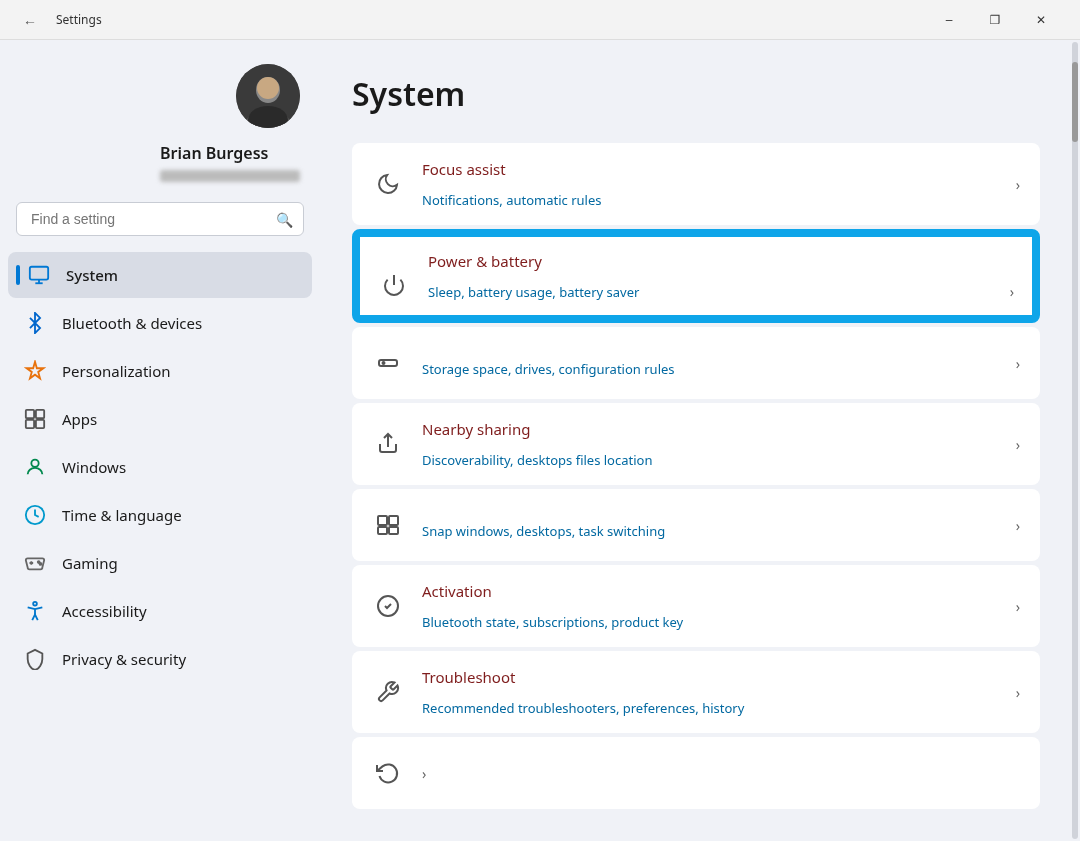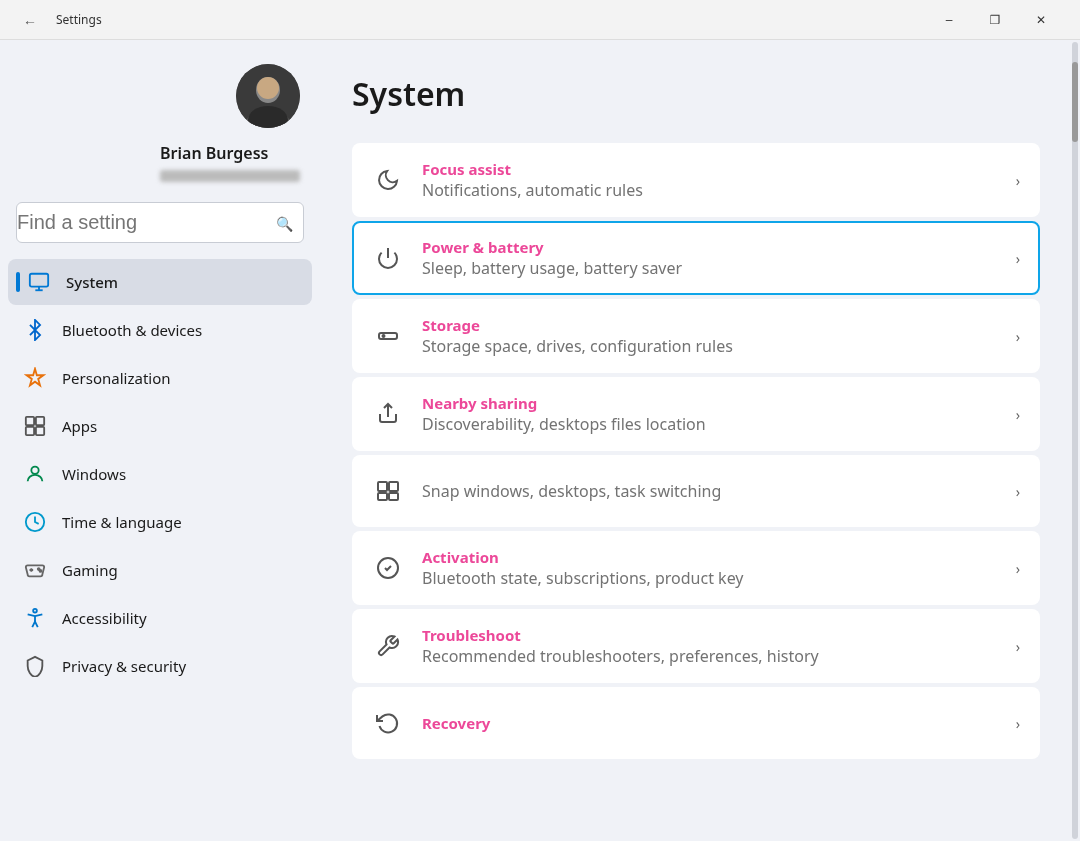--- a/index.html
+++ b/index.html
@@ -102,25 +102,25 @@
       border-radius: 3px;
       margin-top: 6px;
       filter: blur(2px);
     }
     .search-box {
       margin: 0 8px 16px 8px;
       position: relative;
     }
     .search-input {
       width: 100%;
-      padding: 8px 36px 8px 0;
+      padding: 8px 36px 8px 14px;
       border-radius: 6px;
       border: 1px solid #c8ccd4;
       background: white;
-      font-size: 20px;
+      font-size: 14px;
       color: #555;
       outline: none;
     }
     .search-icon-wrap {
       position: absolute;
       right: 10px;
       top: 50%;
       transform: translateY(-50%);
       color: #666;
       font-size: 14px;
@@ -182,43 +182,44 @@
       background: white;
       border-radius: 8px;
       padding: 14px 18px;
       cursor: pointer;
       gap: 18px;
       min-height: 72px;
       border: 2px solid transparent;
       transition: background 0.1s;
     }
     .setting-item.highlighted {
-      border: 2px solid #0ea5e9;
+      border: 8px solid #0ea5e9;
       background: white;
+      align-items: flex-end;
     }
     .setting-icon {
       width: 32px;
       height: 32px;
       display: flex;
       align-items: center;
       justify-content: center;
       flex-shrink: 0;
       font-size: 20px;
       color: #444;
     }
     .setting-text { flex: 1; }
     .setting-title {
       font-size: 15px;
-      font-weight: 700;
-      color: #ec4899;
+      font-weight: 400;
+      color: #7f1d1d;
     }
     .setting-desc {
-      font-size: 16px;
-      color: #737373;
-      margin-top: 0;
+      font-size: 13px;
+      color: #0369a1;
+      margin-top: 12px;
     }
     .chevron {
       color: #666;
       font-size: 14px;
       flex-shrink: 0;
     }
     .content-scroll-wrap {
       display: flex;
       flex: 1;
       overflow: hidden;
@@ -404,21 +405,20 @@
     <span class="chevron">›</span>
   </div>
             <div class="setting-item">
     <span class="setting-icon">
                 <svg width="24" height="24" viewBox="0 0 24 24" fill="none" stroke="#555" stroke-width="2">
                   <rect x="3" y="9" width="18" height="6" rx="2"></rect>
                   <circle cx="7.5" cy="12" r="1" fill="#555"></circle>
                 </svg>
               </span>
     <div class="setting-text">
-      <div class="setting-title">Storage</div>
       <div class="setting-desc">Storage space, drives, configuration rules</div>
     </div>
     <span class="chevron">›</span>
   </div>
             <div class="setting-item">
     <span class="setting-icon">
                 <svg width="24" height="24" viewBox="0 0 24 24" fill="none" stroke="#555" stroke-width="2">
                   <path d="M4 12v6a2 2 0 002 2h12a2 2 0 002-2v-6"></path>
                   <polyline points="16 6 12 2 8 6"></polyline>
                   <line x1="12" y1="2" x2="12" y2="15"></line>
@@ -469,24 +469,20 @@
     </div>
     <span class="chevron">›</span>
   </div>
             <div class="setting-item">
     <span class="setting-icon">
                 <svg width="24" height="24" viewBox="0 0 24 24" fill="none" stroke="#555" stroke-width="2">
                   <polyline points="1 4 1 10 7 10"></polyline>
                   <path d="M3.5 15a9 9 0 103-9.6L1 10"></path>
                 </svg>
               </span>
-    <div class="setting-text">
-      <div class="setting-title">Recovery</div>
-
-    </div>
     <span class="chevron">›</span>
   </div>
           </div>
         <div style="height:40px"></div>
       </div>
     </div>
     <div class="custom-scrollbar">
       <div class="scrollbar-thumb"></div>
     </div>
   </div>

